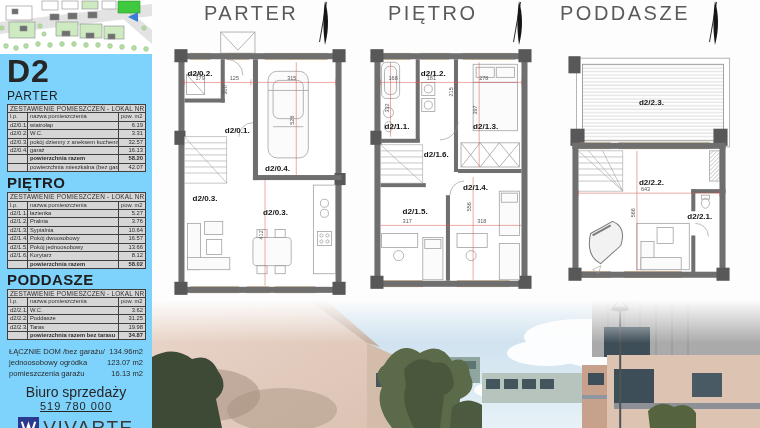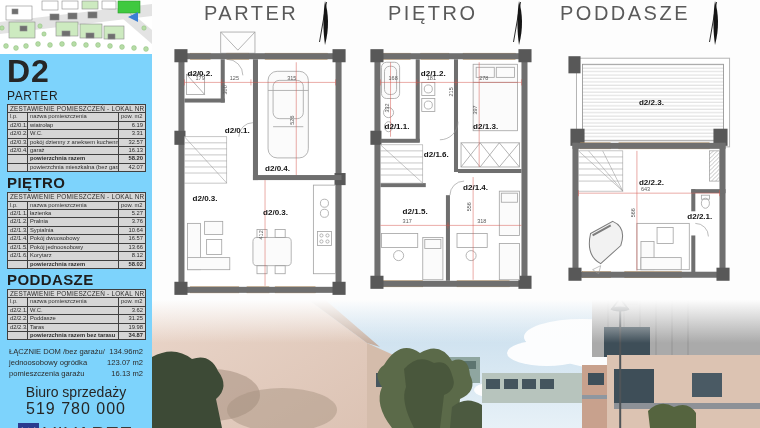--- a/index.html
+++ b/index.html
@@ -19,21 +19,21 @@
              overflow:hidden;white-space:nowrap;line-height:7.4px;}
   table.z .tt td{font-size:6.4px;letter-spacing:.2px;}
   table.z .hd td{color:#333;}
   table.z .num{text-align:right;}
   table.z .sum td{font-weight:700;}
   table.z col.c1{width:20px;} table.z col.c2{width:91px;} table.z col.c3{width:27px;}
   .totals{margin:7px 9px 0;font-size:7.6px;color:#2b2b2b;}
   .trow{display:flex;justify-content:space-between;line-height:1.4;}
   .office{text-align:center;margin-top:5px;color:#262626;}
   .office .ot{font-size:14px;line-height:1.15;}
-  .office .ph{font-size:16px;letter-spacing:1px;line-height:1.15;}
+  .office .ph{font-size:11px;letter-spacing:1px;line-height:1.15;text-decoration:underline;}
   .brandrow{display:flex;align-items:center;justify-content:center;gap:4px;margin-top:4px;}
   .brand{font-size:19px;color:#3a3a3a;letter-spacing:1.6px;font-weight:500;}
 
   
   .main{position:absolute;left:152px;top:0;width:608px;height:428px;background:#fdfdfd;}
   .photo{position:absolute;left:0;top:295px;width:608px;height:133px;z-index:1;}
   .fade{position:absolute;left:0;top:295px;width:608px;height:48px;z-index:2;
         background:linear-gradient(#fdfdfd 10%,rgba(253,253,253,0));}
   .ptitle{position:absolute;top:2px;font-size:20px;color:#5a5a5a;letter-spacing:2.5px;z-index:4;}
   .north{position:absolute;top:0;z-index:4;}

